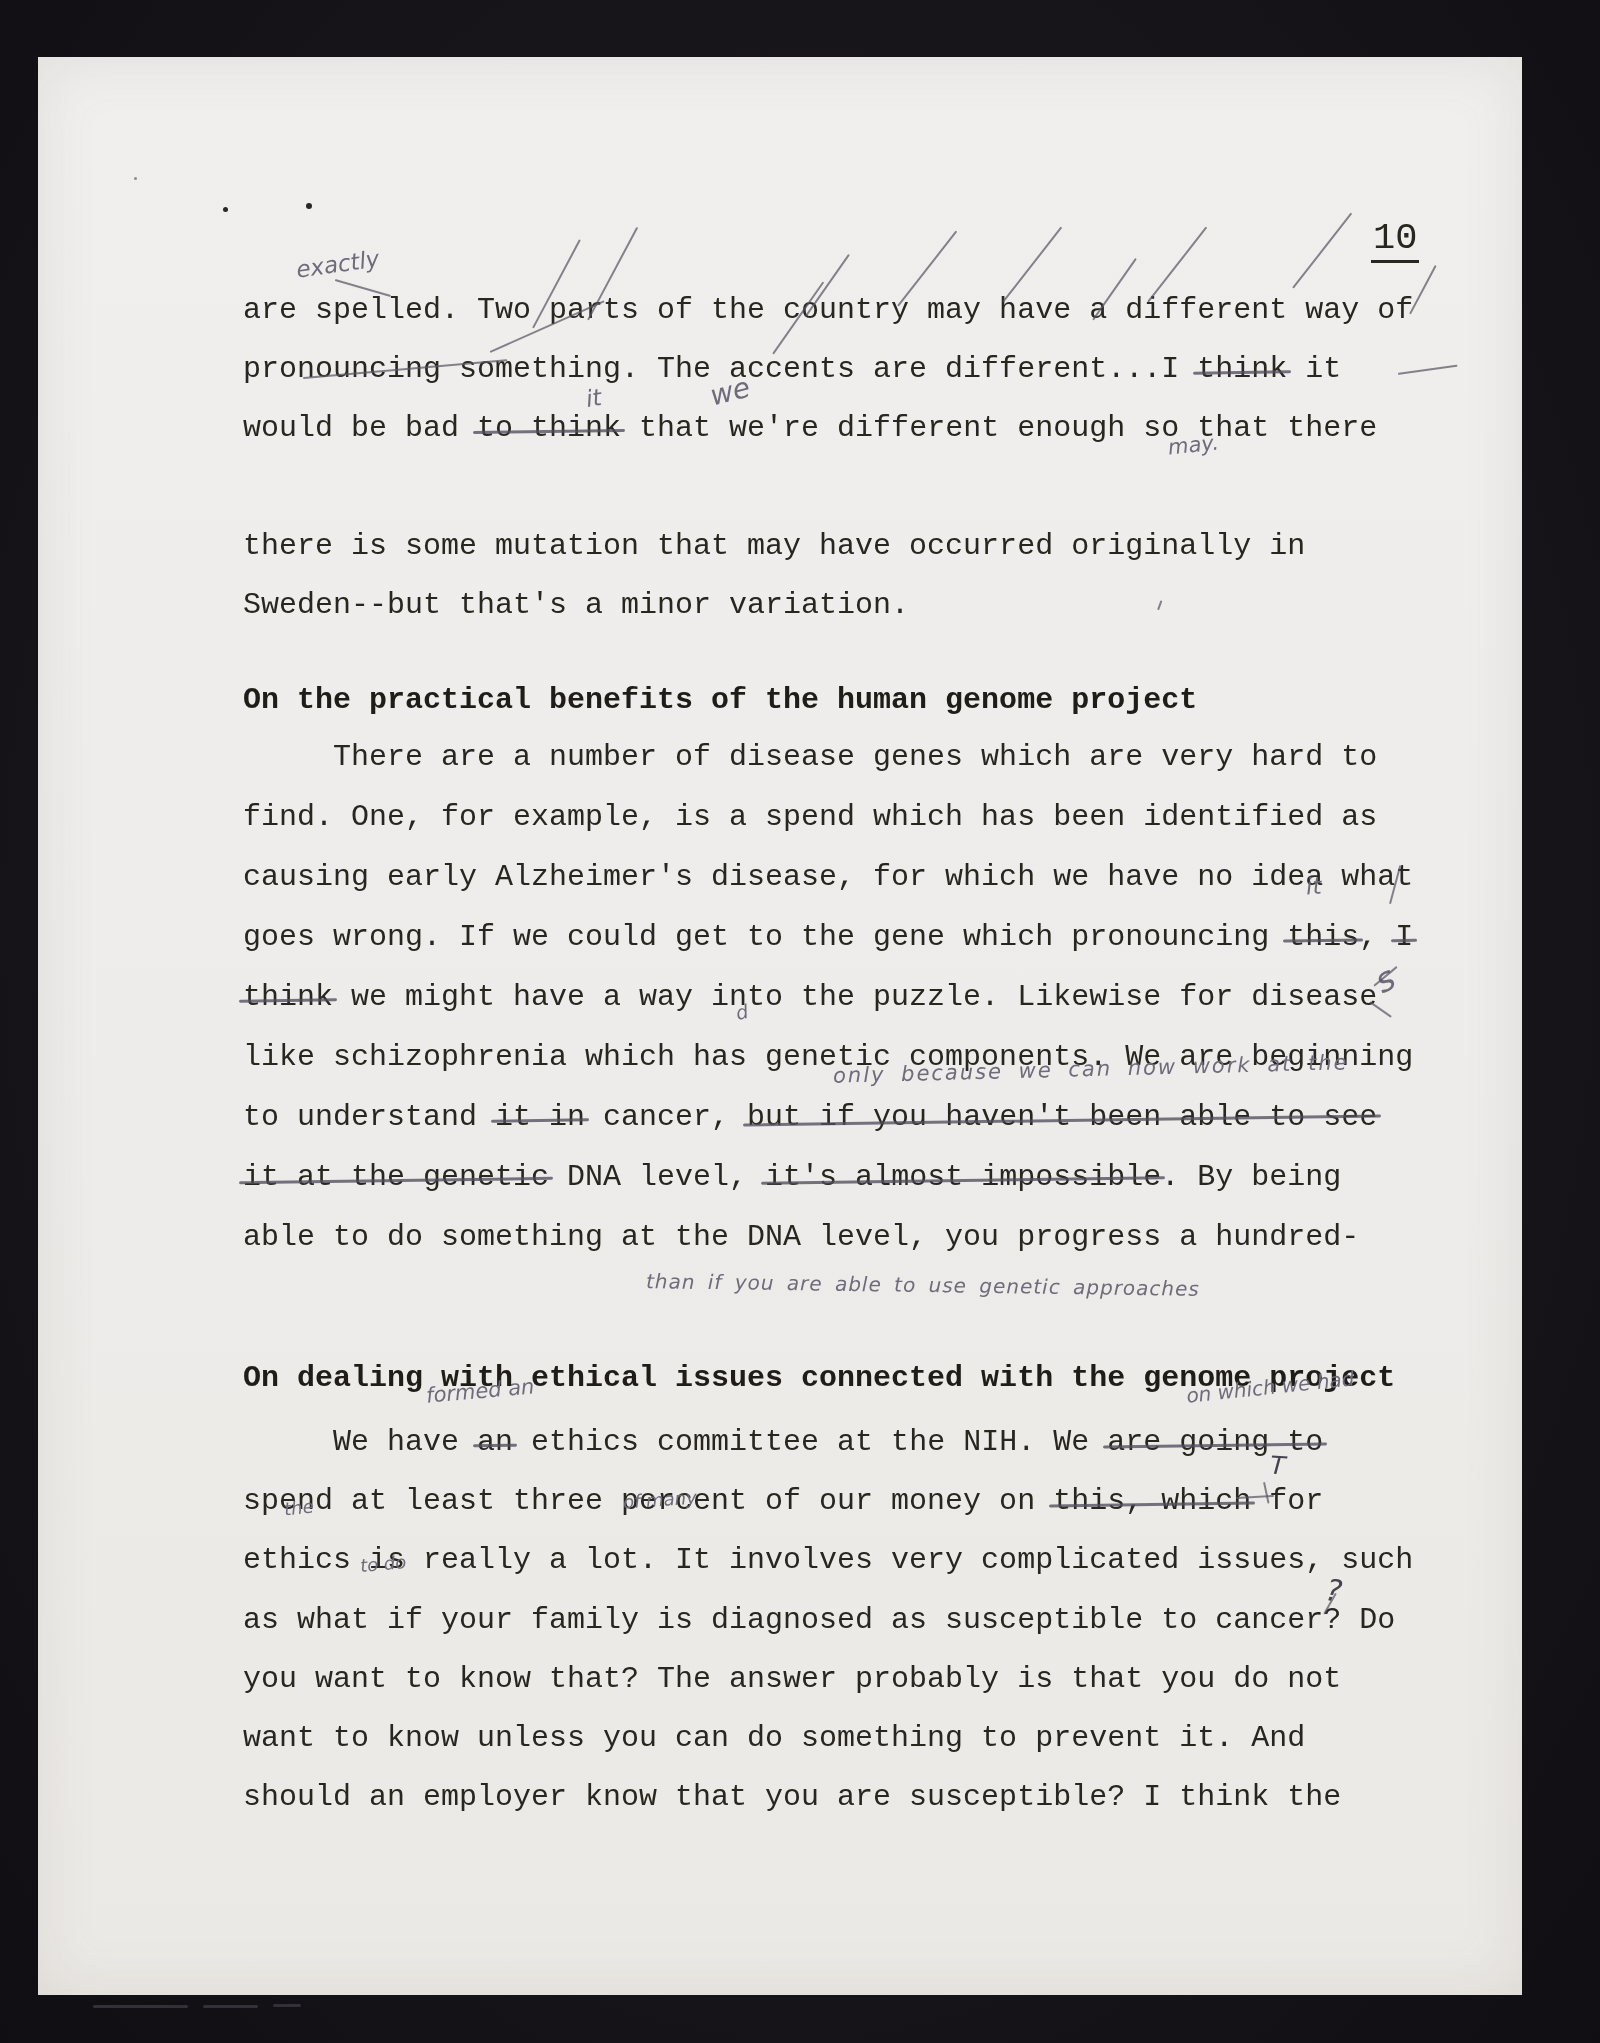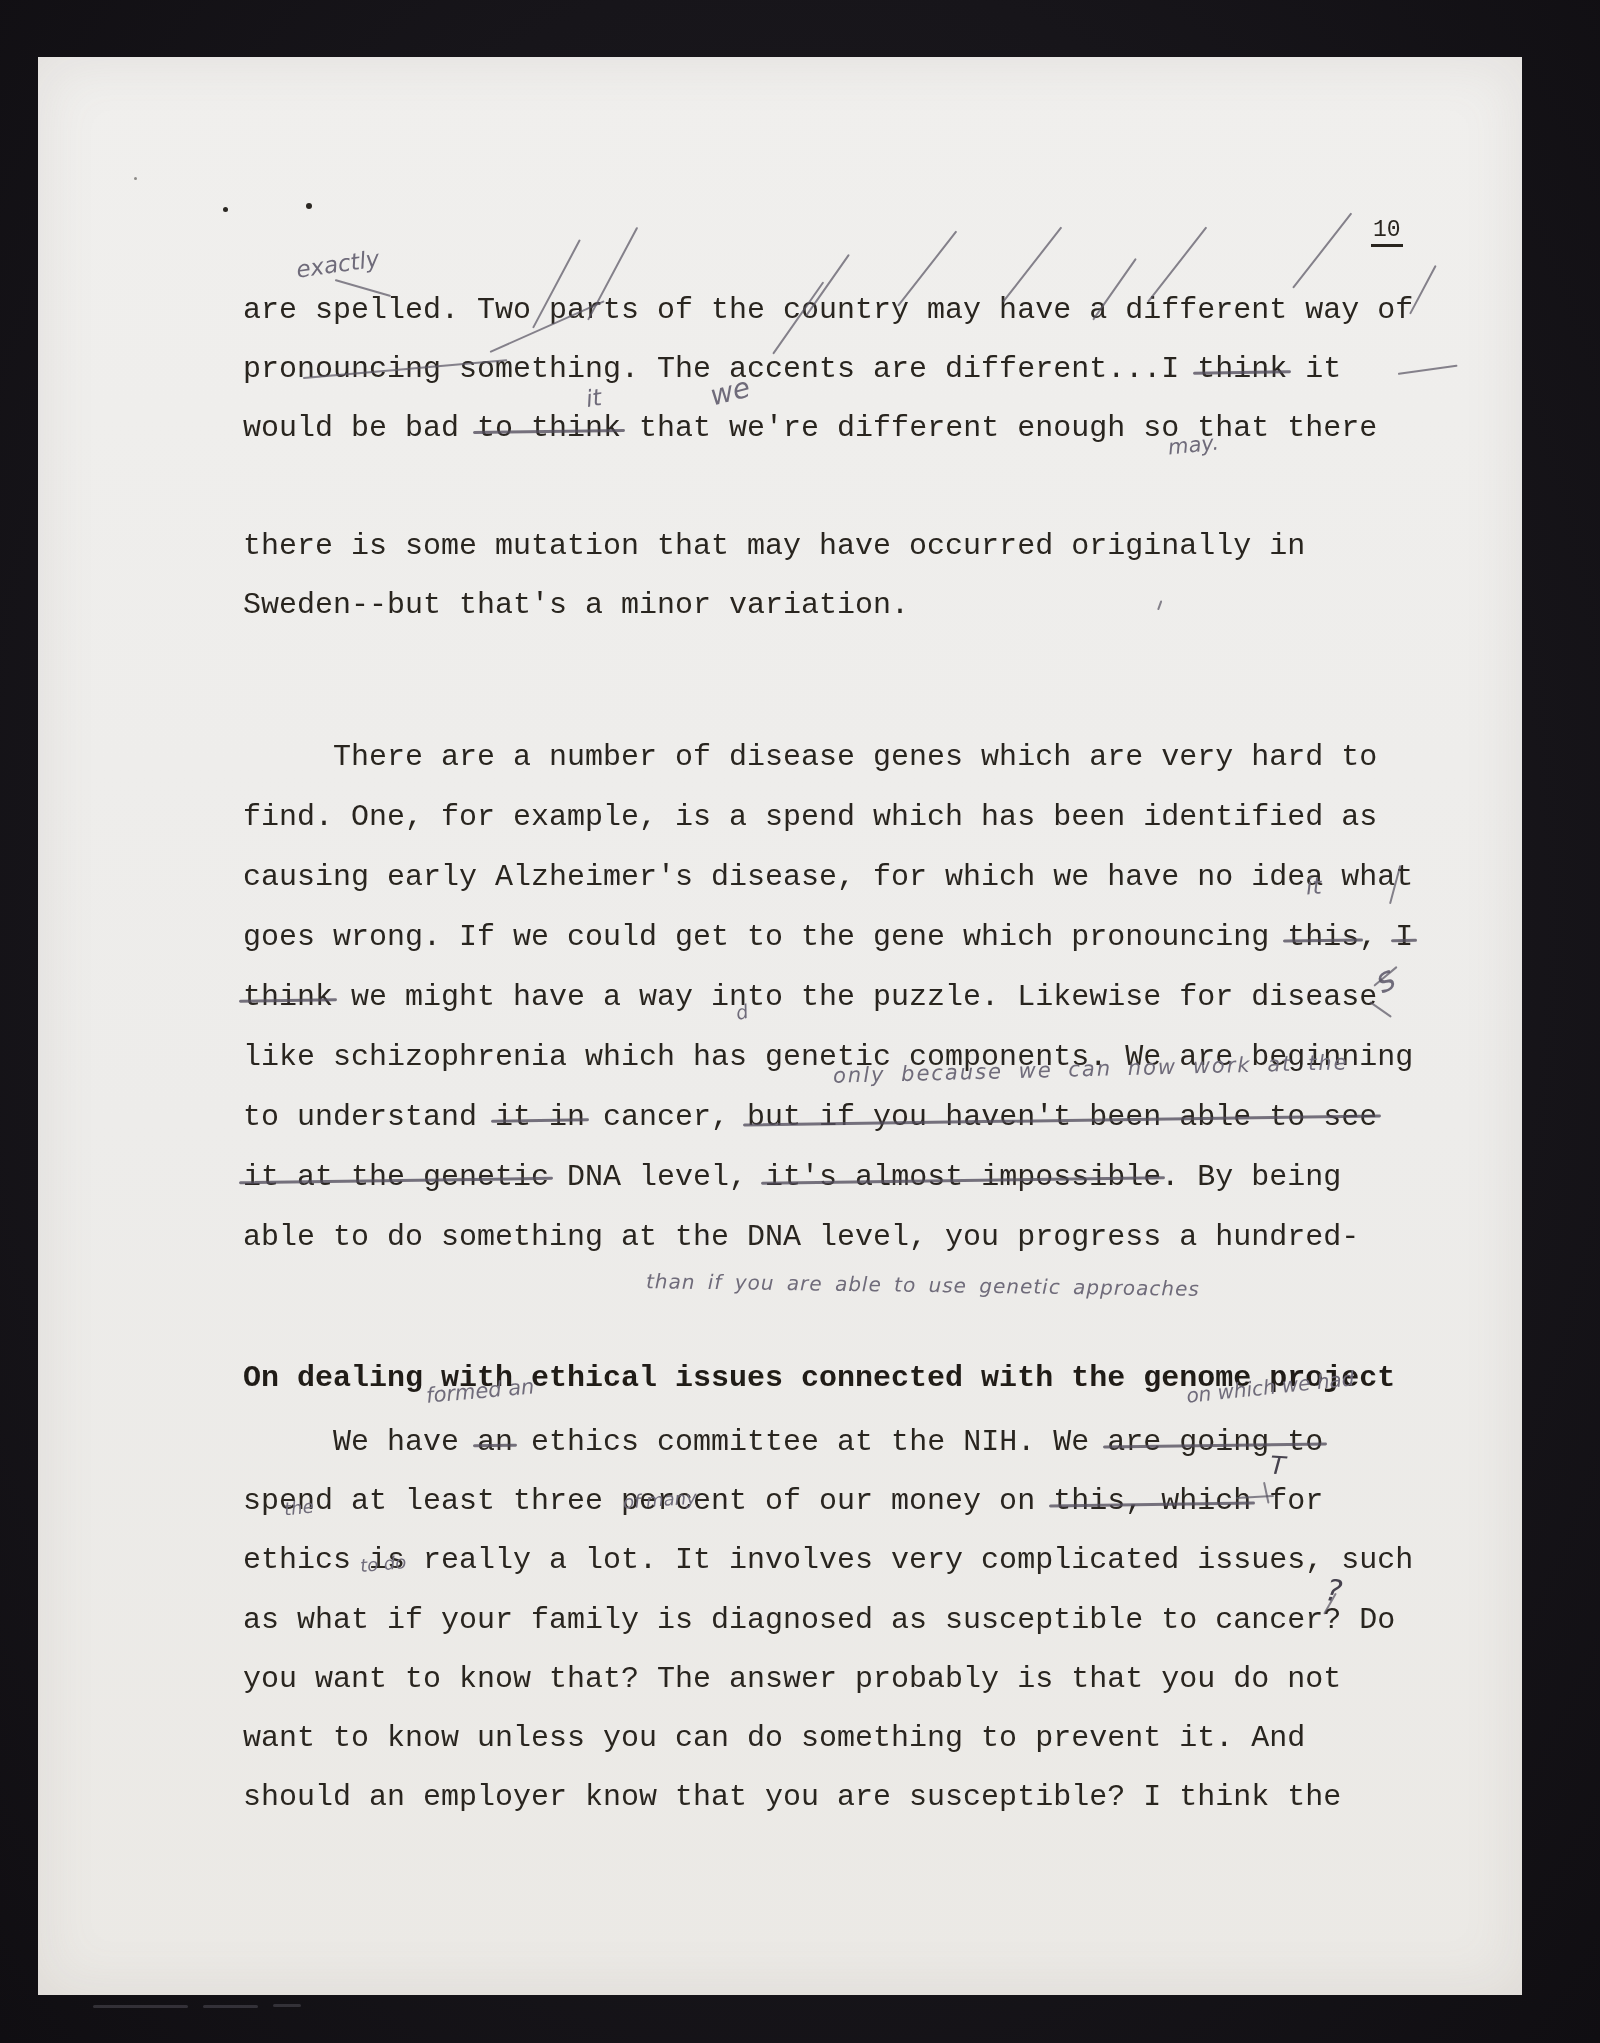--- a/index.html
+++ b/index.html
@@ -13,21 +13,21 @@
     background:linear-gradient(180deg,#f0efed 0%,#edecea 55%,#ebe9e5 100%);
     box-shadow:inset 0 0 60px rgba(120,110,95,.12);
   }
   .tl{
     position:absolute;left:205px;
     font-size:30px;line-height:34px;color:#29251f;
     white-space:pre;letter-spacing:0;
   }
   .hd{font-weight:bold;color:#201c17;}
   .pageno{
-    position:absolute;left:1333px;top:160px;font-size:23px;color:#29251f;
+    position:absolute;left:1333px;top:160px;font-size:37px;color:#29251f;
     border-bottom:3px solid #29251f;padding:0 2px 1px 2px;
   }
   
   .hs{position:relative;}
   .hs::after{
     content:'';position:absolute;left:-4px;right:-4px;top:55%;height:3px;
     background:rgba(82,77,92,.78);border-radius:2px;transform:rotate(-0.8deg);
   }
   
   .hw{
@@ -49,20 +49,21 @@
 <div class="paper">
 
   <div class="pageno">10</div>
 
   <div class="tl" style="top:236px"><span>are spelled. Two parts of the country may have a different way of</span></div>
   <div class="tl" style="top:295px"><span>pronouncing something. The accents are different...I </span><span class="hs">think</span><span> it</span></div>
   <div class="tl" style="top:354px"><span>would be bad </span><span class="hs">to think</span><span> that we're different enough so that there</span></div>
   <div class="tl" style="top:472px"><span>there is some mutation that may have occurred originally in</span></div>
   <div class="tl" style="top:531px"><span>Sweden--but that's a minor variation.</span></div>
 
+  <div class="tl hd" style="top:626px">On the practical benefits of the human genome project</div>
 
   <div class="tl" style="top:683px"><span>     There are a number of disease genes which are very hard to</span></div>
   <div class="tl" style="top:743px"><span>find. One, for example, is a spend which has been identified as</span></div>
   <div class="tl" style="top:803px"><span>causing early Alzheimer's disease, for which we have no idea what</span></div>
   <div class="tl" style="top:863px"><span>goes wrong. If we could get to the gene which pronouncing </span><span class="hs">this</span><span>, </span><span class="hs">I</span></div>
   <div class="tl" style="top:923px"><span class="hs">think</span><span> we might have a way into the puzzle. Likewise for disease</span></div>
   <div class="tl" style="top:983px"><span>like schizophrenia which has genetic components. We are beginning</span></div>
   <div class="tl" style="top:1043px"><span>to understand </span><span class="hs">it in</span><span> cancer, </span><span class="hs">but if you haven't been able to see</span></div>
   <div class="tl" style="top:1103px"><span class="hs">it at the genetic</span><span> DNA level, </span><span class="hs">it's almost impossible</span><span>. By being</span></div>
   <div class="tl" style="top:1163px"><span>able to do something at the DNA level, you progress a hundred-</span></div>

